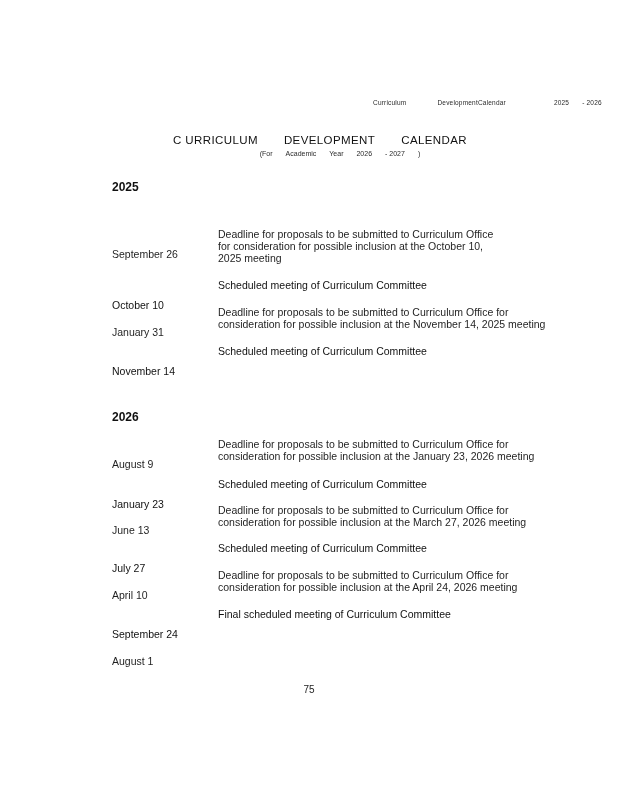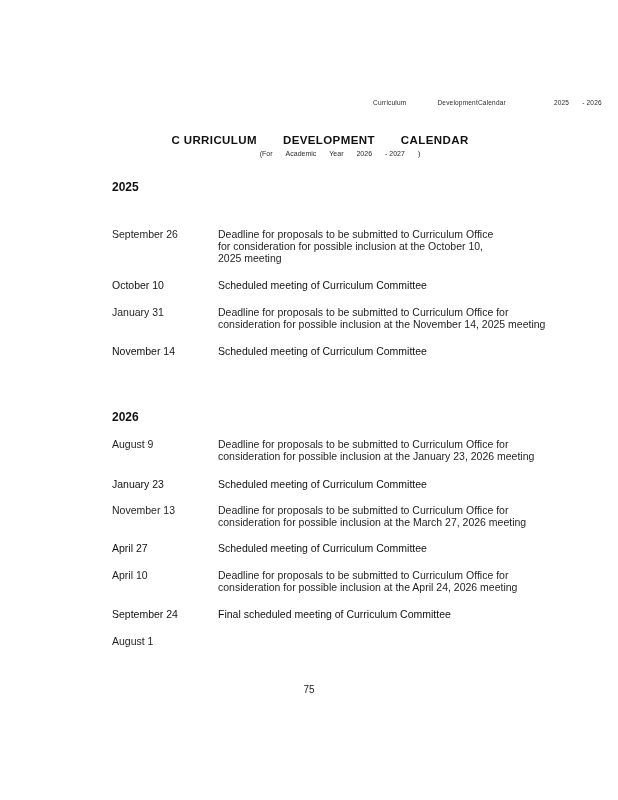--- a/index.html
+++ b/index.html
@@ -38,21 +38,21 @@
     position: absolute;
     top: 134px;
     left: 0;
     width: 618px;
     padding-left: 22px;
     box-sizing: border-box;
     display: flex;
     justify-content: center;
     gap: 26px;
     font-size: 11.5px;
-    font-weight: bold;
+    font-weight: normal;
     letter-spacing: 0.4px;
     color: #111;
     white-space: nowrap;
   }
   .doc-subtitle {
     position: absolute;
     top: 150px;
     left: 0;
     width: 618px;
     padding-left: 62px;
@@ -80,20 +80,21 @@
     left: 112px;
     right: 50px;
     display: flex;
     align-items: flex-start;
     font-size: 10.5px;
     line-height: 12.2px;
   }
   .cal-row .date {
     flex: 0 0 106px;
     white-space: nowrap;
+    margin-top: 20px;
   }
   .cal-row .desc {
     flex: 1 1 auto;
     white-space: pre-line;
   }
   .cal-row.em .date,
   .cal-row.em .desc {
     font-weight: normal;
     color: #111;
   }
@@ -166,27 +167,27 @@
     <span class="desc">Deadline for proposals to be submitted to Curriculum Office for
 consideration for possible inclusion at the January 23, 2026 meeting</span>
   </div>
 
   <div class="cal-row em" style="top:478px">
     <span class="date">January 23</span>
     <span class="desc">Scheduled meeting of Curriculum Committee</span>
   </div>
 
   <div class="cal-row" style="top:504px">
-    <span class="date">November 13</span>
+    <span class="date">June 13</span>
     <span class="desc">Deadline for proposals to be submitted to Curriculum Office for
 consideration for possible inclusion at the March 27, 2026 meeting</span>
   </div>
 
   <div class="cal-row em" style="top:542px">
-    <span class="date">April 27</span>
+    <span class="date">July 27</span>
     <span class="desc">Scheduled meeting of Curriculum Committee</span>
   </div>
 
   <div class="cal-row" style="top:569px">
     <span class="date">April 10</span>
     <span class="desc">Deadline for proposals to be submitted to Curriculum Office for
 consideration for possible inclusion at the April 24, 2026 meeting</span>
   </div>
 
   <div class="cal-row em" style="top:608px">

